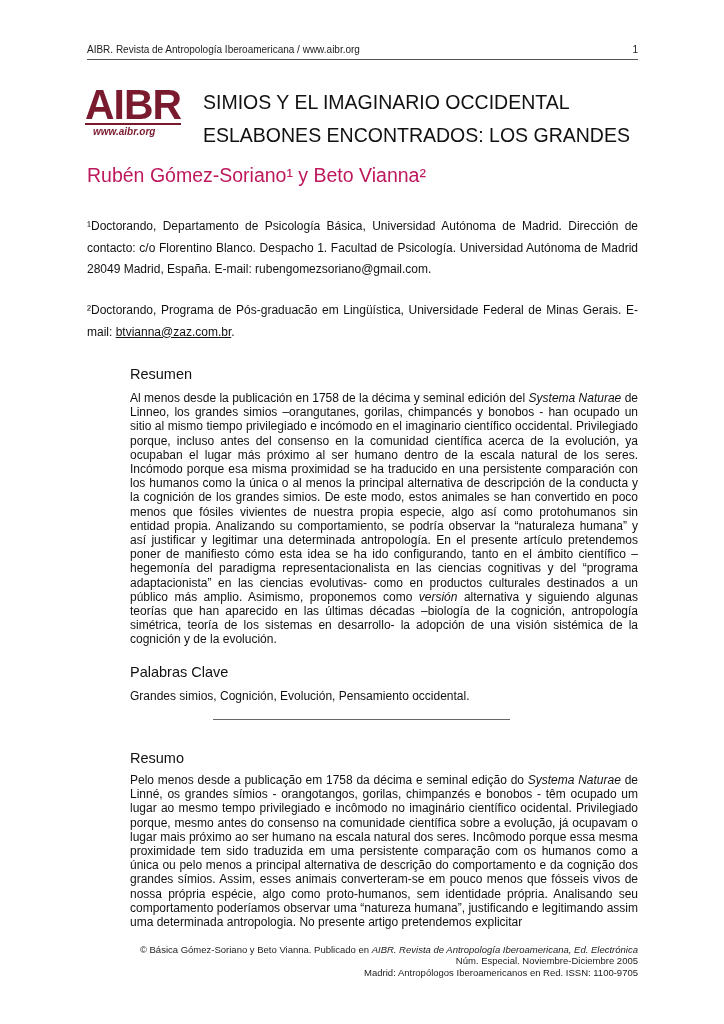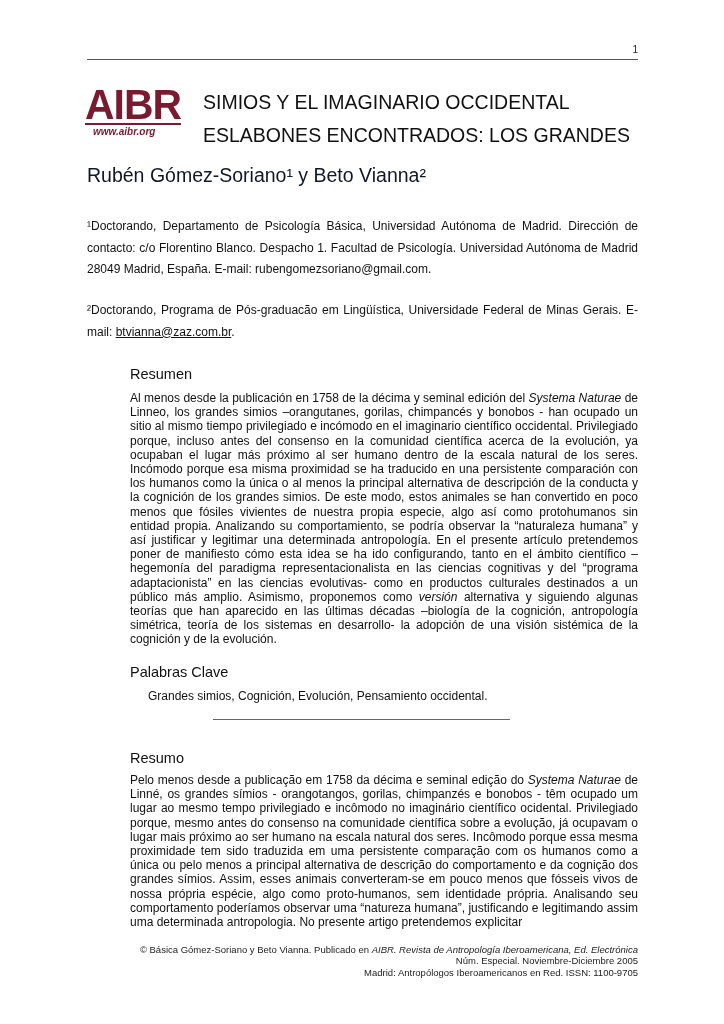--- a/index.html
+++ b/index.html
@@ -22,21 +22,21 @@
   }
   .logo .bar { position:absolute; left:0; top:39px; width:96px; height:2px; background:#7a1a2e; }
   .logo .url {
     position:absolute; left:8px; top:42px; font-size:10px; font-weight:bold;
     font-style: italic; color:#7a1a2e;
   }
 
   .title {
     left: 203px; top: 86px; width: 450px; font-size: 19.5px; line-height: 33px; color: #111;
   }
-  .authors { left: 87px; top: 164px; font-size: 19.5px; color: #0f172a; }
+  .authors { left: 87px; top: 164px; font-size: 19.5px; color: #be185d; }
 
   .affil {
     left: 87px; width: 551px; font-size: 12px; line-height: 21.5px; text-align: justify; color: #111;
   }
   .affil1 { top: 216px; }
   .affil2 { top: 300px; }
   .affil a { color: #111; text-decoration: underline; }
 
   .section-heading { left: 130px; font-size: 14.5px; color: #111; }
   .body-text {
@@ -49,20 +49,21 @@
   .footer {
     left: 100px; width: 538px; top: 944px; font-size: 9.5px; line-height: 11.3px;
     text-align: right; color: #222;
   }
   .footer i { font-style: italic; }
 </style>
 </head>
 <body>
 
 <div class="abs running-header">
+  <span>AIBR. Revista de Antropología Iberoamericana /  www.aibr.org</span>
   <span class="page-num">1</span>
 </div>
 <div class="abs header-rule"></div>
 
 <div class="abs logo">
   <div class="letters">AIBR</div>
   <div class="bar"></div>
   <div class="url">www.aibr.org</div>
 </div>
 
@@ -77,21 +78,21 @@
 <div class="abs affil affil2">
   <span>²Doctorando, Programa de Pós-graduacão em Lingüística, Universidade Federal de Minas Gerais. E-mail: </span><a>btvianna@zaz.com.br</a><span>.</span>
 </div>
 
 <div class="abs section-heading" style="top:366px;">Resumen</div>
 <div class="abs body-text" style="top:391px;">
   <span>Al menos desde la publicación en 1758 de la décima y seminal edición del </span><i>Systema Naturae</i><span> de Linneo, los grandes simios –orangutanes, gorilas, chimpancés y bonobos - han ocupado un sitio al mismo tiempo privilegiado e incómodo en el imaginario científico occidental. Privilegiado porque, incluso antes del consenso en la comunidad científica acerca de la evolución, ya ocupaban el lugar más próximo al ser humano dentro de la escala natural de los seres. Incómodo porque esa misma proximidad se ha traducido en una persistente comparación con los humanos como la única o al menos la principal alternativa de descripción de la conducta y la cognición de los grandes simios. De este modo, estos animales se han convertido en poco menos que fósiles vivientes de nuestra propia especie, algo así como protohumanos sin entidad propia. Analizando su comportamiento, se podría observar la “naturaleza humana” y así justificar y legitimar una determinada antropología. En el presente artículo pretendemos poner de manifiesto cómo esta idea se ha ido configurando, tanto en el ámbito científico –hegemonía del paradigma representacionalista en las ciencias cognitivas y del “programa adaptacionista” en las ciencias evolutivas- como en productos culturales destinados a un público más amplio. Asimismo, proponemos como </span><i>versión</i><span> alternativa y siguiendo algunas teorías que han aparecido en las últimas décadas –biología de la cognición, antropología simétrica, teoría de los sistemas en desarrollo- la adopción de una visión sistémica de la cognición y de la evolución.</span>
 </div>
 
 <div class="abs section-heading" style="top:664px;">Palabras Clave</div>
-<div class="abs body-text" style="top:689px;margin-left:18px;">Grandes simios, Cognición, Evolución, Pensamiento occidental.</div>
+<div class="abs body-text" style="top:689px;">Grandes simios, Cognición, Evolución, Pensamiento occidental.</div>
 
 <div class="abs rule-mid"></div>
 
 <div class="abs section-heading" style="top:750px;">Resumo</div>
 <div class="abs body-text" style="top:773px;">
   <span>Pelo menos desde a publicação em 1758 da décima e seminal edição do </span><i>Systema Naturae</i><span> de Linné, os grandes símios - orangotangos, gorilas, chimpanzés e bonobos - têm ocupado um lugar ao mesmo tempo privilegiado e incômodo no imaginário científico ocidental. Privilegiado porque, mesmo antes do consenso na comunidade científica sobre a evolução, já ocupavam o lugar mais próximo ao ser humano na escala natural dos seres. Incômodo porque essa mesma proximidade tem sido traduzida em uma persistente comparação com os humanos como a única ou pelo menos a principal alternativa de descrição do comportamento e da cognição dos grandes símios. Assim, esses animais converteram-se em pouco menos que fósseis vivos de nossa própria espécie, algo como proto-humanos, sem identidade própria. Analisando seu comportamento poderíamos observar uma “natureza humana”, justificando e legitimando assim uma determinada antropologia. No presente artigo pretendemos explicitar</span>
 </div>
 
 <div class="abs footer">
   <div><span>© Básica Gómez-Soriano y Beto Vianna. Publicado en </span><i>AIBR. Revista de Antropología Iberoamericana, Ed. Electrónica</i></div>

